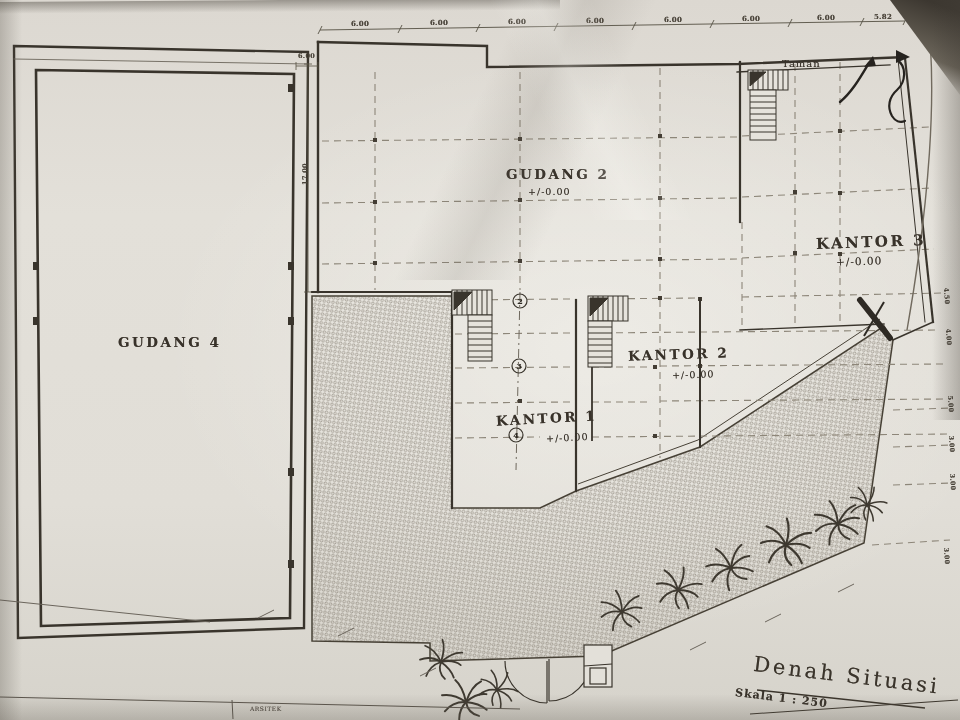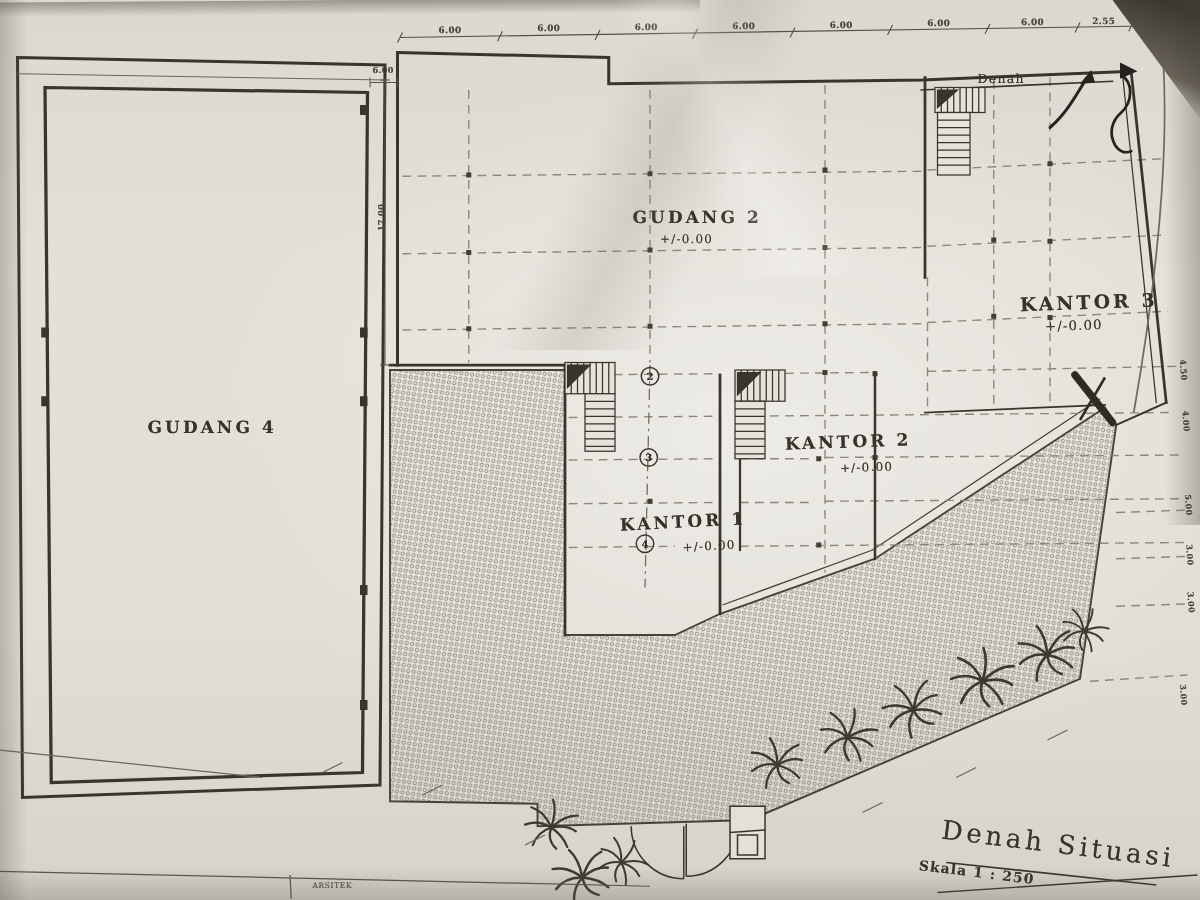--- a/index.html
+++ b/index.html
@@ -211,34 +211,34 @@
 
   <span class="lbl room" style="left:496px;top:410px;transform:rotate(-3deg);">KANTOR 1</span>
   <span class="lbl level" style="left:546px;top:432px;transform:rotate(-3deg);">+/-0.00</span>
 
   <span class="lbl room" style="left:628px;top:346px;transform:rotate(-2deg);">KANTOR 2</span>
   <span class="lbl level" style="left:672px;top:369px;transform:rotate(-2deg);">+/-0.00</span>
 
   <span class="lbl room" style="left:816px;top:233px;font-size:15px;transform:rotate(-2deg);">KANTOR 3</span>
   <span class="lbl level" style="left:836px;top:255px;font-size:10.5px;transform:rotate(-2deg);">+/-0.00</span>
 
-  <span class="lbl" style="left:782px;top:58px;font-size:10px;letter-spacing:1px;">Denah</span>
+  <span class="lbl" style="left:782px;top:58px;font-size:10px;letter-spacing:1px;">Taman</span>
 
   <span class="lbl bubble-glyph" style="left:513px;top:296px;">2</span>
   <span class="lbl bubble-glyph" style="left:512px;top:361px;">3</span>
   <span class="lbl bubble-glyph" style="left:509px;top:430px;">4</span>
 
   <span class="lbl dim" style="left:360px;top:19px;transform:translateX(-50%);">6.00</span>
   <span class="lbl dim" style="left:439px;top:18px;transform:translateX(-50%);">6.00</span>
   <span class="lbl dim" style="left:517px;top:17px;transform:translateX(-50%);">6.00</span>
   <span class="lbl dim" style="left:595px;top:16px;transform:translateX(-50%);">6.00</span>
   <span class="lbl dim" style="left:673px;top:15px;transform:translateX(-50%);">6.00</span>
   <span class="lbl dim" style="left:751px;top:14px;transform:translateX(-50%);">6.00</span>
   <span class="lbl dim" style="left:826px;top:13px;transform:translateX(-50%);">6.00</span>
-  <span class="lbl dim" style="left:883px;top:12px;transform:translateX(-50%);">2.55</span>
+  <span class="lbl dim" style="left:883px;top:12px;transform:translateX(-50%);">5.82</span>
 
   <span class="lbl dim" style="left:298px;top:52px;font-size:6.5px;">6.00</span>
   <span class="lbl dim" style="left:294px;top:170px;font-size:6.5px;transform:rotate(-90deg);">17.00</span>
 
   <span class="lbl dim" style="left:938px;top:292px;font-size:6.5px;transform:rotate(86deg);">4.50</span>
   <span class="lbl dim" style="left:940px;top:333px;font-size:6.5px;transform:rotate(86deg);">4.00</span>
   <span class="lbl dim" style="left:942px;top:400px;font-size:6.5px;transform:rotate(86deg);">5.00</span>
   <span class="lbl dim" style="left:943px;top:440px;font-size:6.5px;transform:rotate(86deg);">3.00</span>
   <span class="lbl dim" style="left:944px;top:478px;font-size:6.5px;transform:rotate(86deg);">3.00</span>
   <span class="lbl dim" style="left:938px;top:552px;font-size:6.5px;transform:rotate(86deg);">3.00</span>

